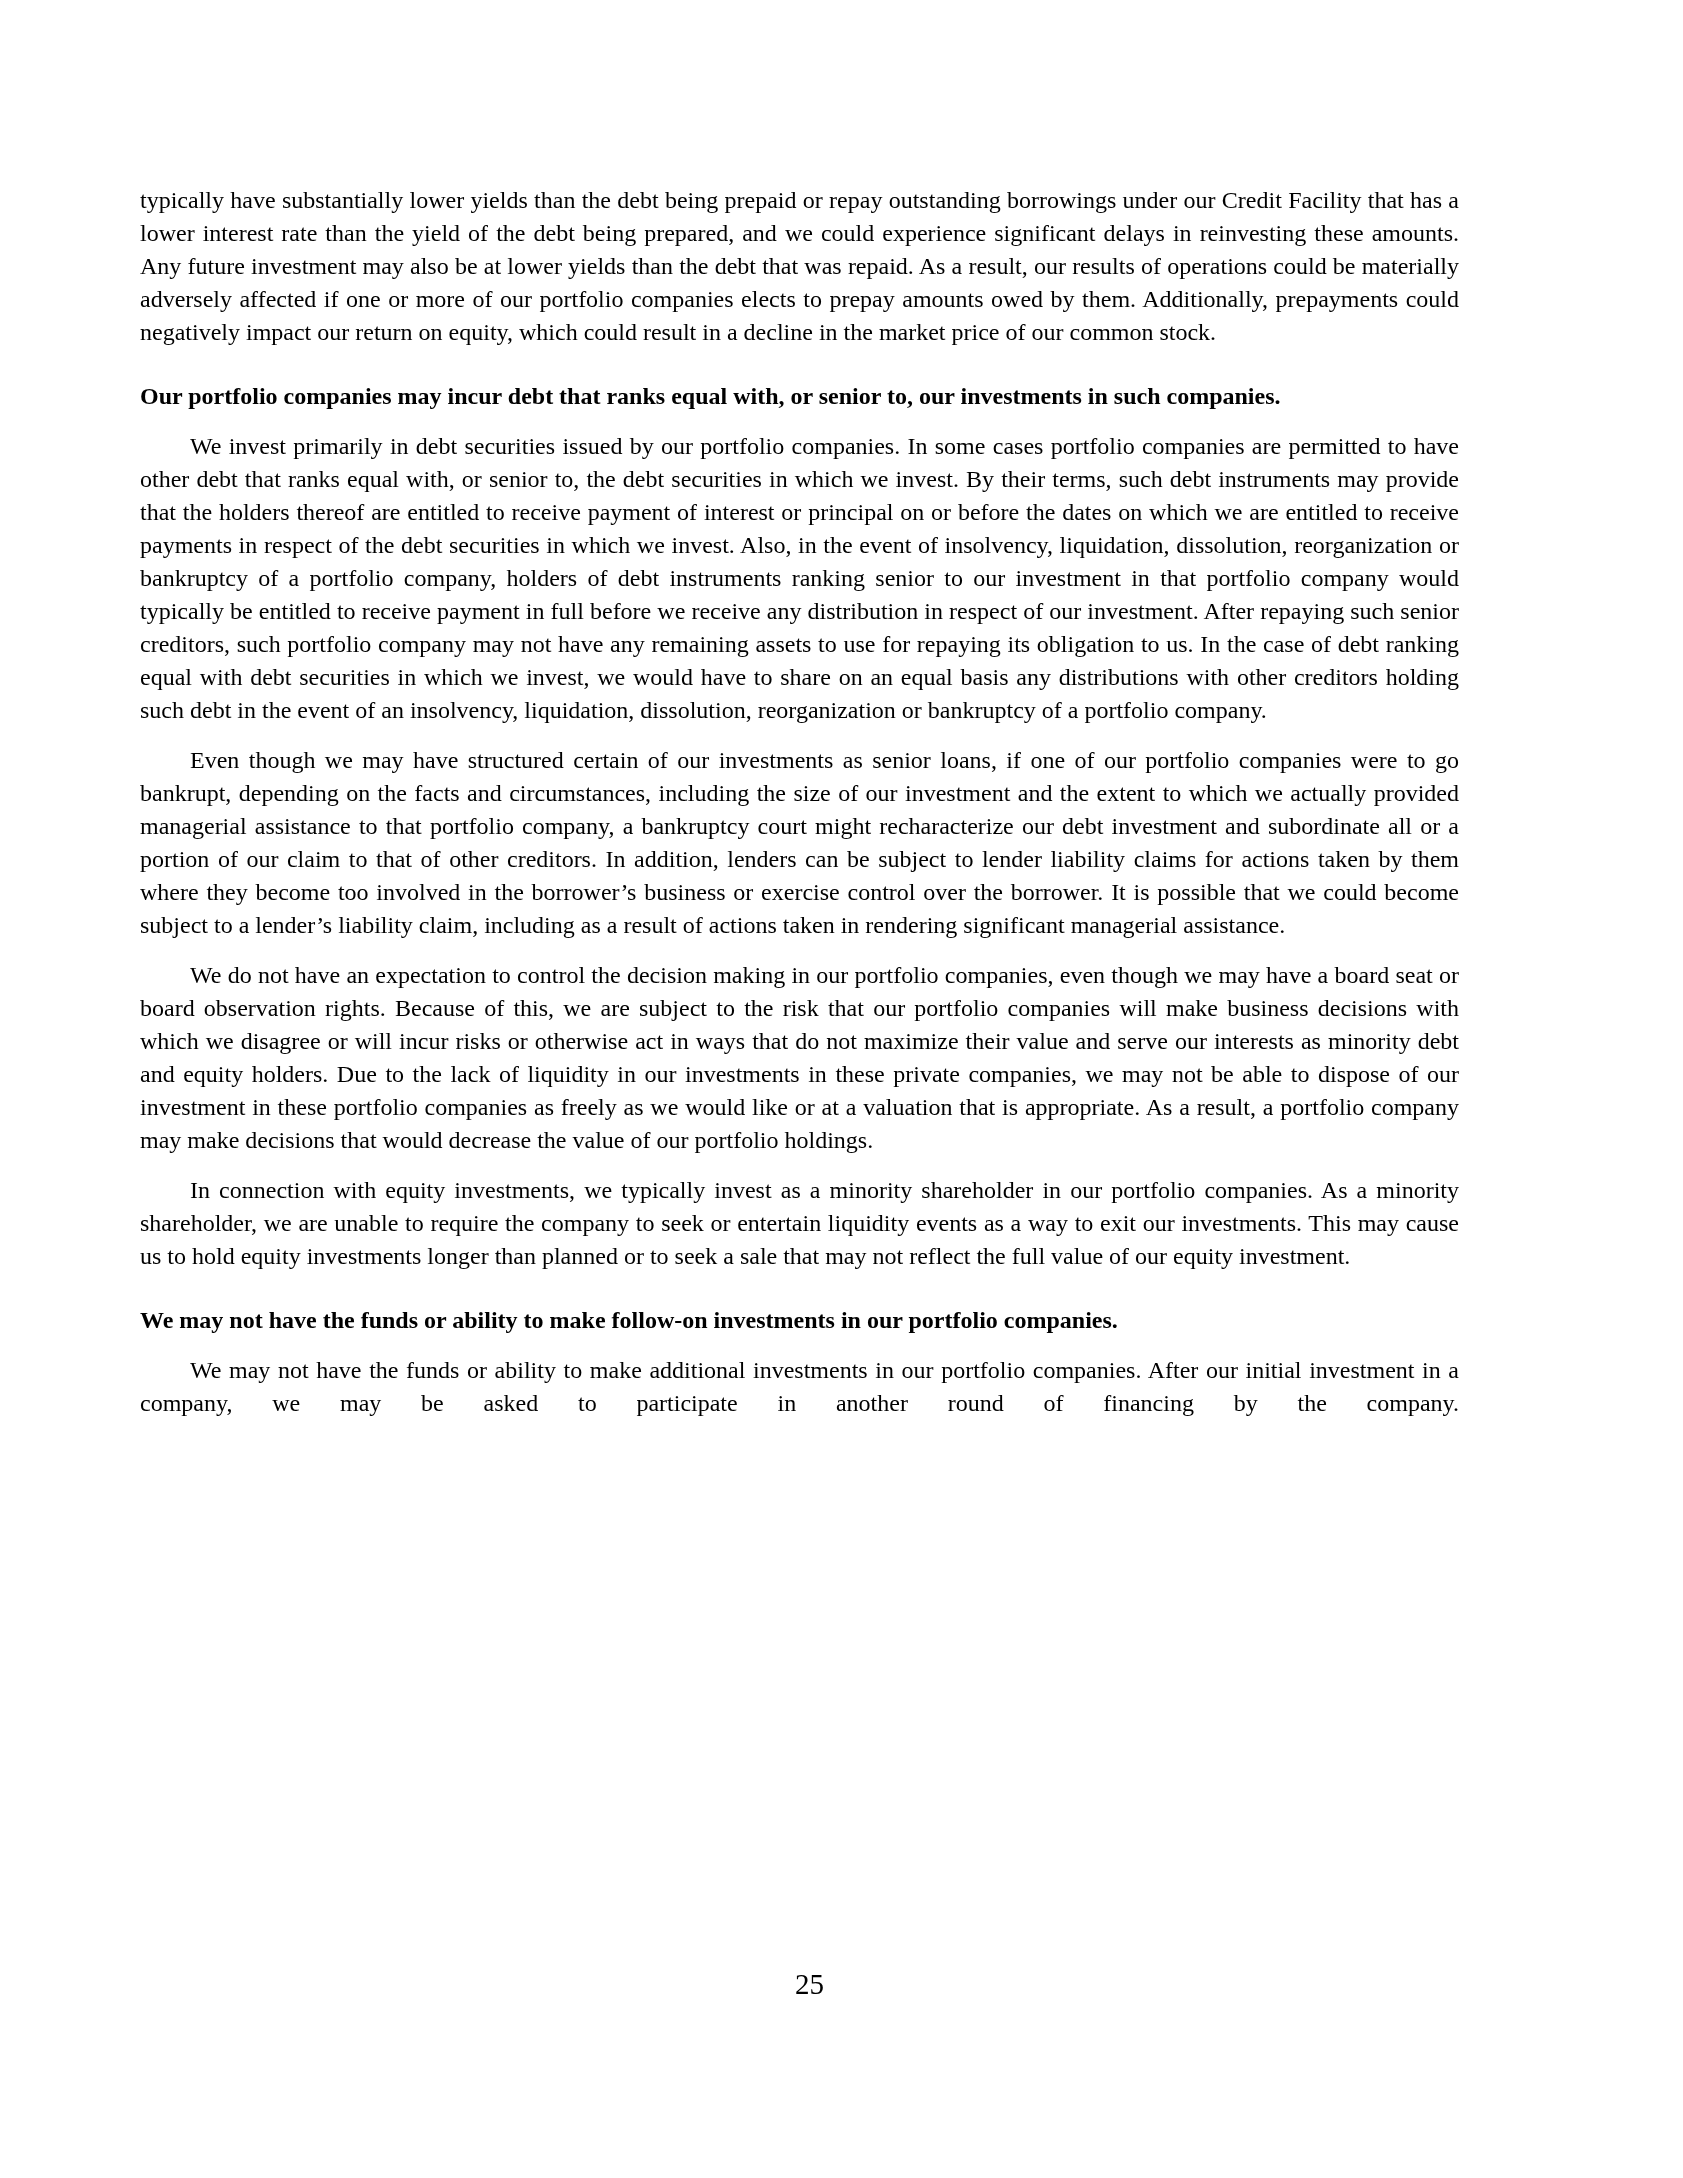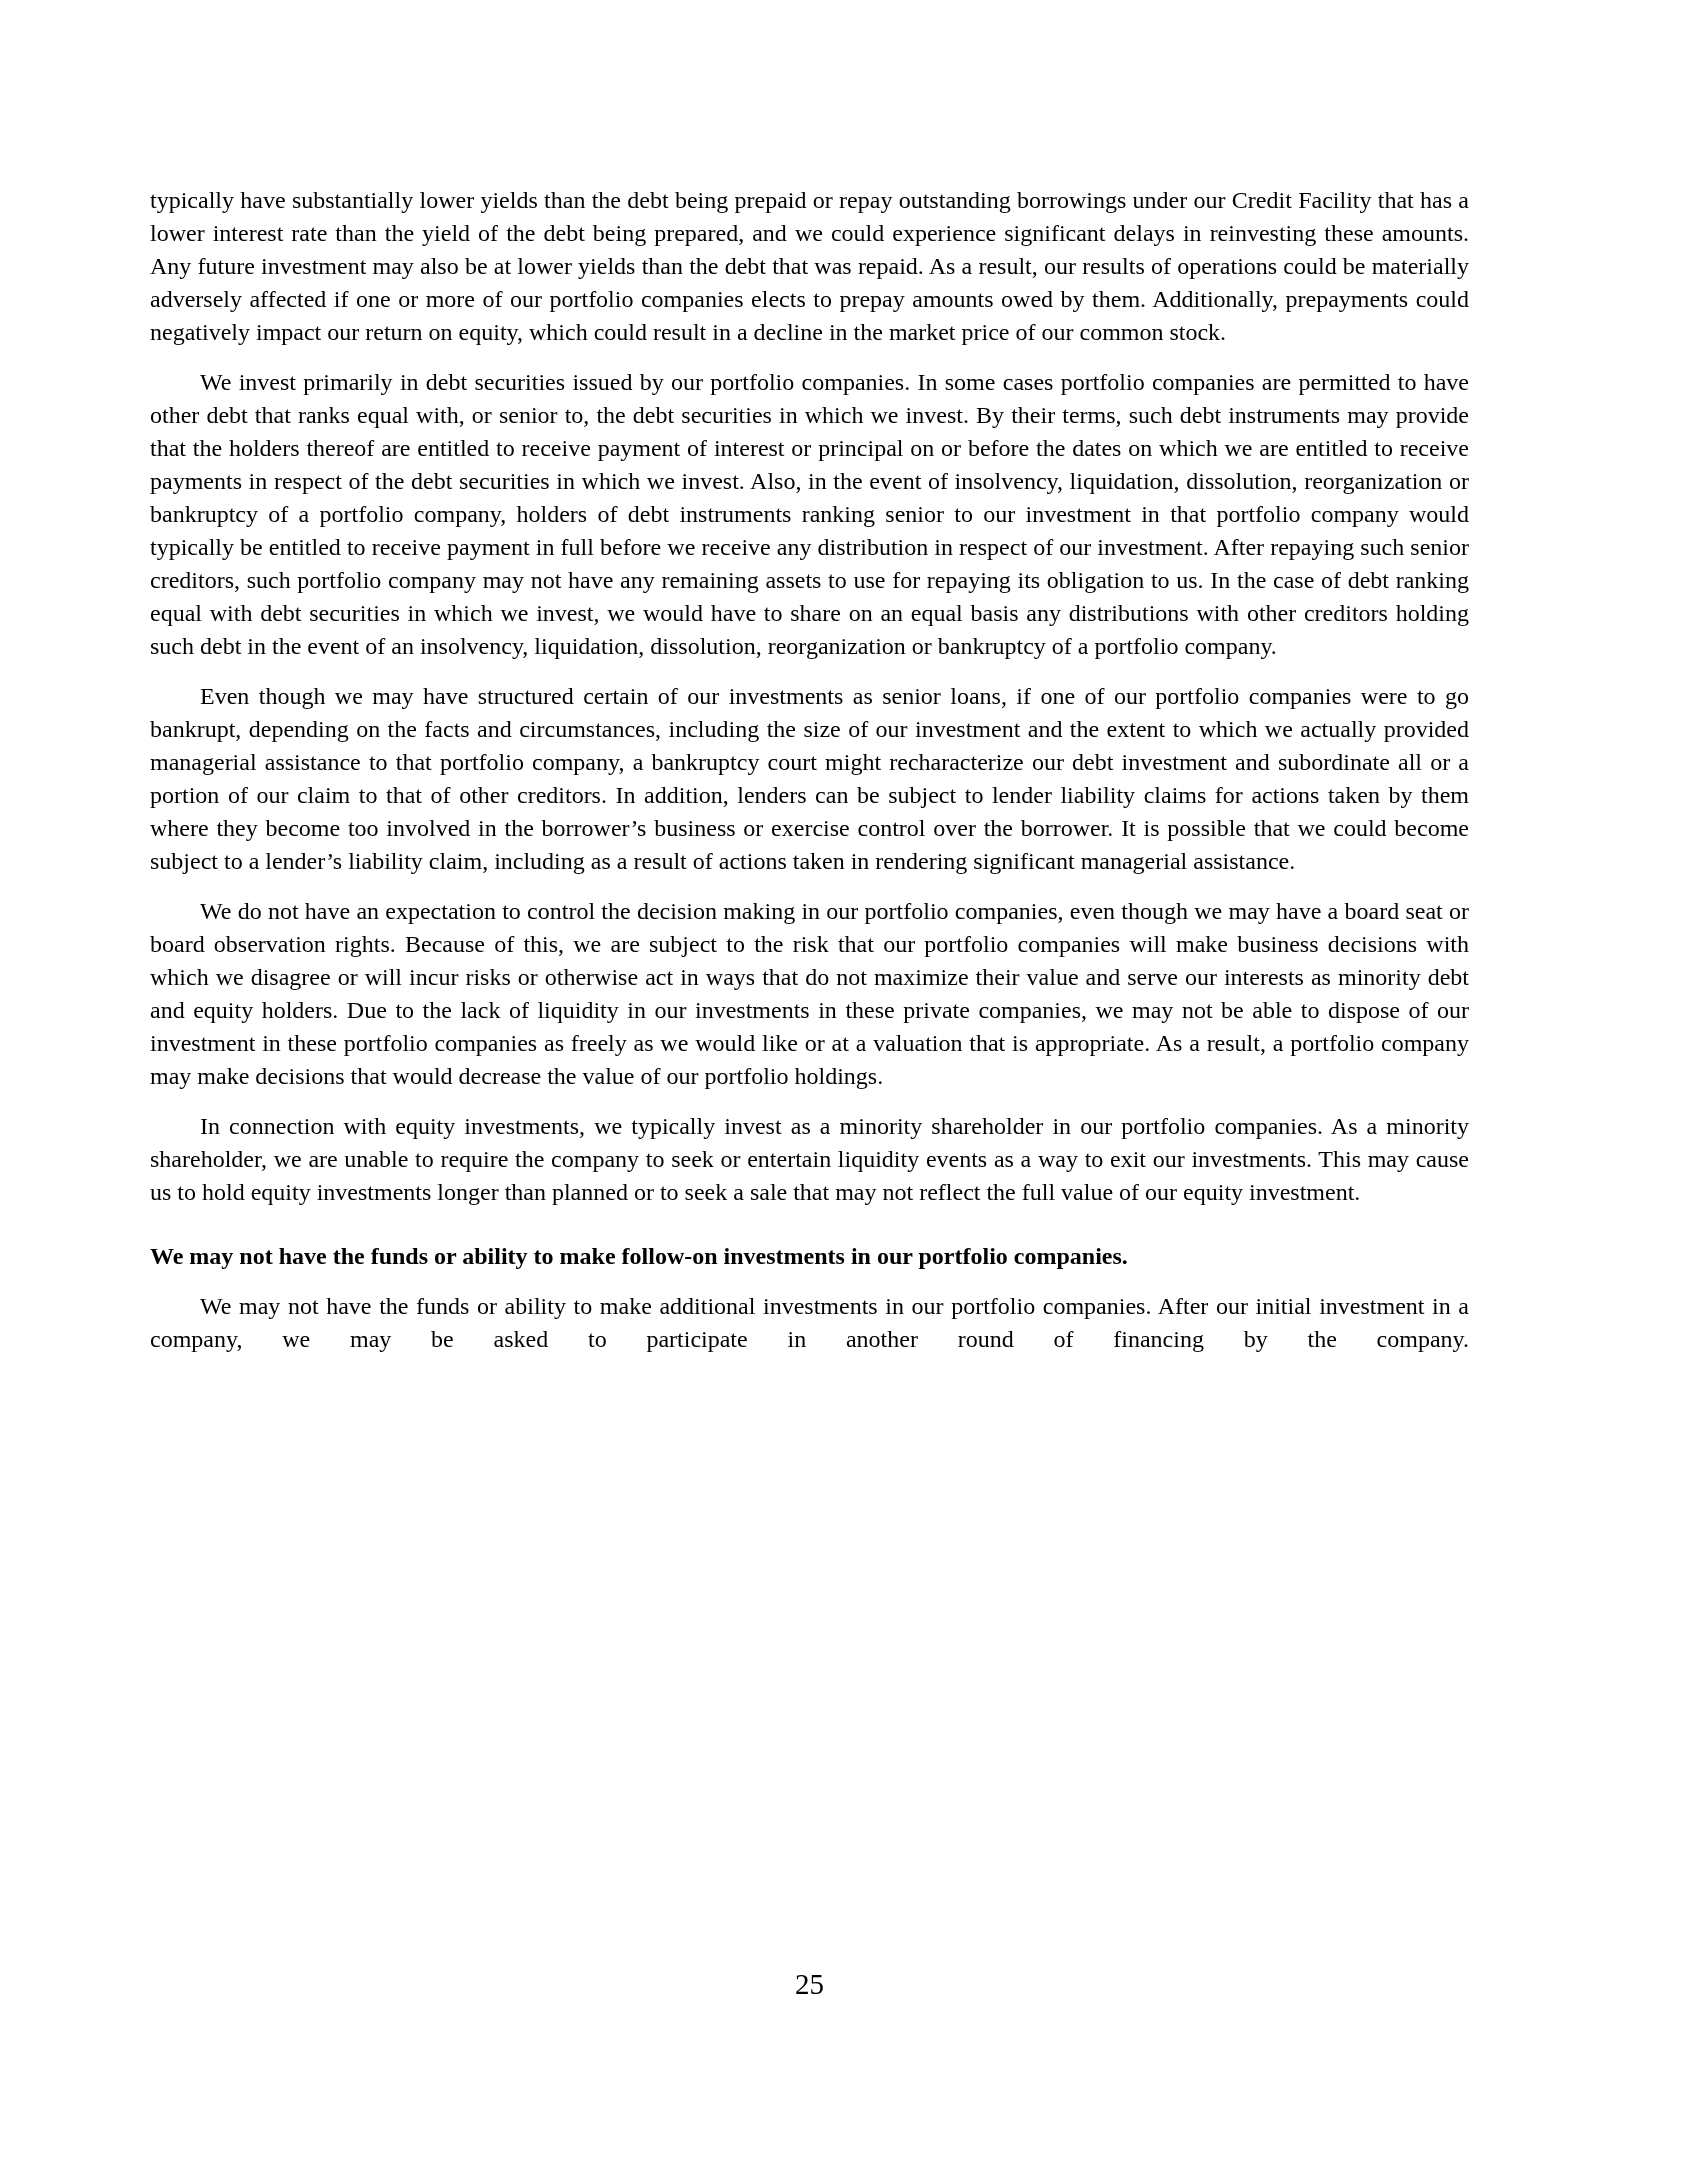--- a/index.html
+++ b/index.html
@@ -11,21 +11,21 @@
     position: relative;
     width: 1683px;
     height: 2178px;
     background: #ffffff;
     overflow: hidden;
     font-family: "Liberation Serif", "DejaVu Serif", serif;
     color: #000000;
   }
   .content {
     position: absolute;
-    left: 150px;
+    left: 140px;
     top: 184px;
     width: 1319px;
     font-size: 24px;
     line-height: 33px;
   }
   .para {
     margin: 17px 0 0 0;
     text-align: justify;
     text-indent: 50px;
   }
@@ -50,20 +50,21 @@
     font-size: 29px;
     line-height: 33px;
   }
 </style>
 </head>
 <body>
 
 <div class="page">
   <div class="content">
     <div class="para first">typically have substantially lower yields than the debt being prepaid or repay outstanding borrowings under our Credit Facility that has a lower interest rate than the yield of the debt being prepared, and we could experience significant delays in reinvesting these amounts. Any future investment may also be at lower yields than the debt that was repaid. As a result, our results of operations could be materially adversely affected if one or more of our portfolio companies elects to prepay amounts owed by them. Additionally, prepayments could negatively impact our return on equity, which could result in a decline in the market price of our common stock.</div>
+    <div class="heading">Our portfolio companies may incur debt that ranks equal with, or senior to, our investments in such companies.</div>
     <div class="para">We invest primarily in debt securities issued by our portfolio companies. In some cases portfolio companies are permitted to have other debt that ranks equal with, or senior to, the debt securities in which we invest. By their terms, such debt instruments may provide that the holders thereof are entitled to receive payment of interest or principal on or before the dates on which we are entitled to receive payments in respect of the debt securities in which we invest. Also, in the event of insolvency, liquidation, dissolution, reorganization or bankruptcy of a portfolio company, holders of debt instruments ranking senior to our investment in that portfolio company would typically be entitled to receive payment in full before we receive any distribution in respect of our investment. After repaying such senior creditors, such portfolio company may not have any remaining assets to use for repaying its obligation to us. In the case of debt ranking equal with debt securities in which we invest, we would have to share on an equal basis any distributions with other creditors holding such debt in the event of an insolvency, liquidation, dissolution, reorganization or bankruptcy of a portfolio company.</div>
     <div class="para">Even though we may have structured certain of our investments as senior loans, if one of our portfolio companies were to go bankrupt, depending on the facts and circumstances, including the size of our investment and the extent to which we actually provided managerial assistance to that portfolio company, a bankruptcy court might recharacterize our debt investment and subordinate all or a portion of our claim to that of other creditors. In addition, lenders can be subject to lender liability claims for actions taken by them where they become too involved in the borrower’s business or exercise control over the borrower. It is possible that we could become subject to a lender’s liability claim, including as a result of actions taken in rendering significant managerial assistance.</div>
     <div class="para">We do not have an expectation to control the decision making in our portfolio companies, even though we may have a board seat or board observation rights. Because of this, we are subject to the risk that our portfolio companies will make business decisions with which we disagree or will incur risks or otherwise act in ways that do not maximize their value and serve our interests as minority debt and equity holders. Due to the lack of liquidity in our investments in these private companies, we may not be able to dispose of our investment in these portfolio companies as freely as we would like or at a valuation that is appropriate. As a result, a portfolio company may make decisions that would decrease the value of our portfolio holdings.</div>
     <div class="para">In connection with equity investments, we typically invest as a minority shareholder in our portfolio companies. As a minority shareholder, we are unable to require the company to seek or entertain liquidity events as a way to exit our investments. This may cause us to hold equity investments longer than planned or to seek a sale that may not reflect the full value of our equity investment.</div>
     <div class="heading">We may not have the funds or ability to make follow-on investments in our portfolio companies.</div>
     <div class="para justify-last">We may not have the funds or ability to make additional investments in our portfolio companies. After our initial investment in a company, we may be asked to participate in another round of financing by the company.</div>
   </div>
   <div class="footer">25</div>
 </div>
 

